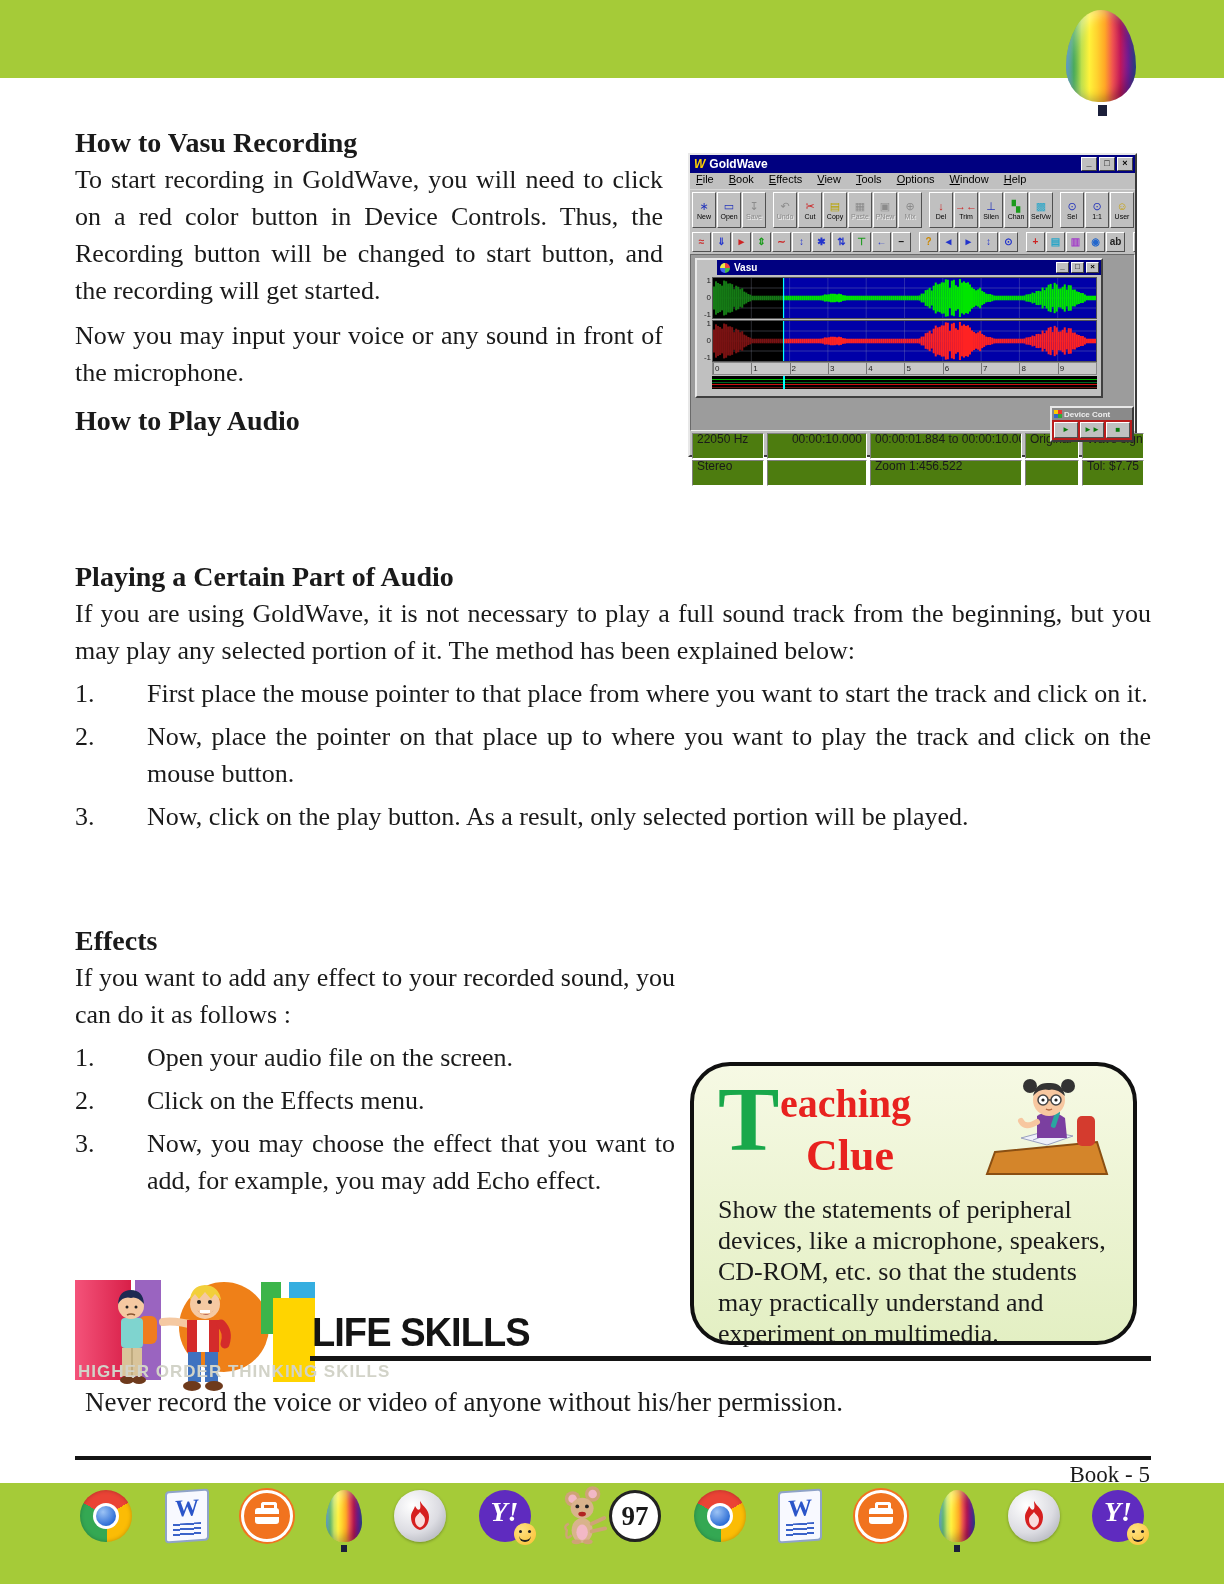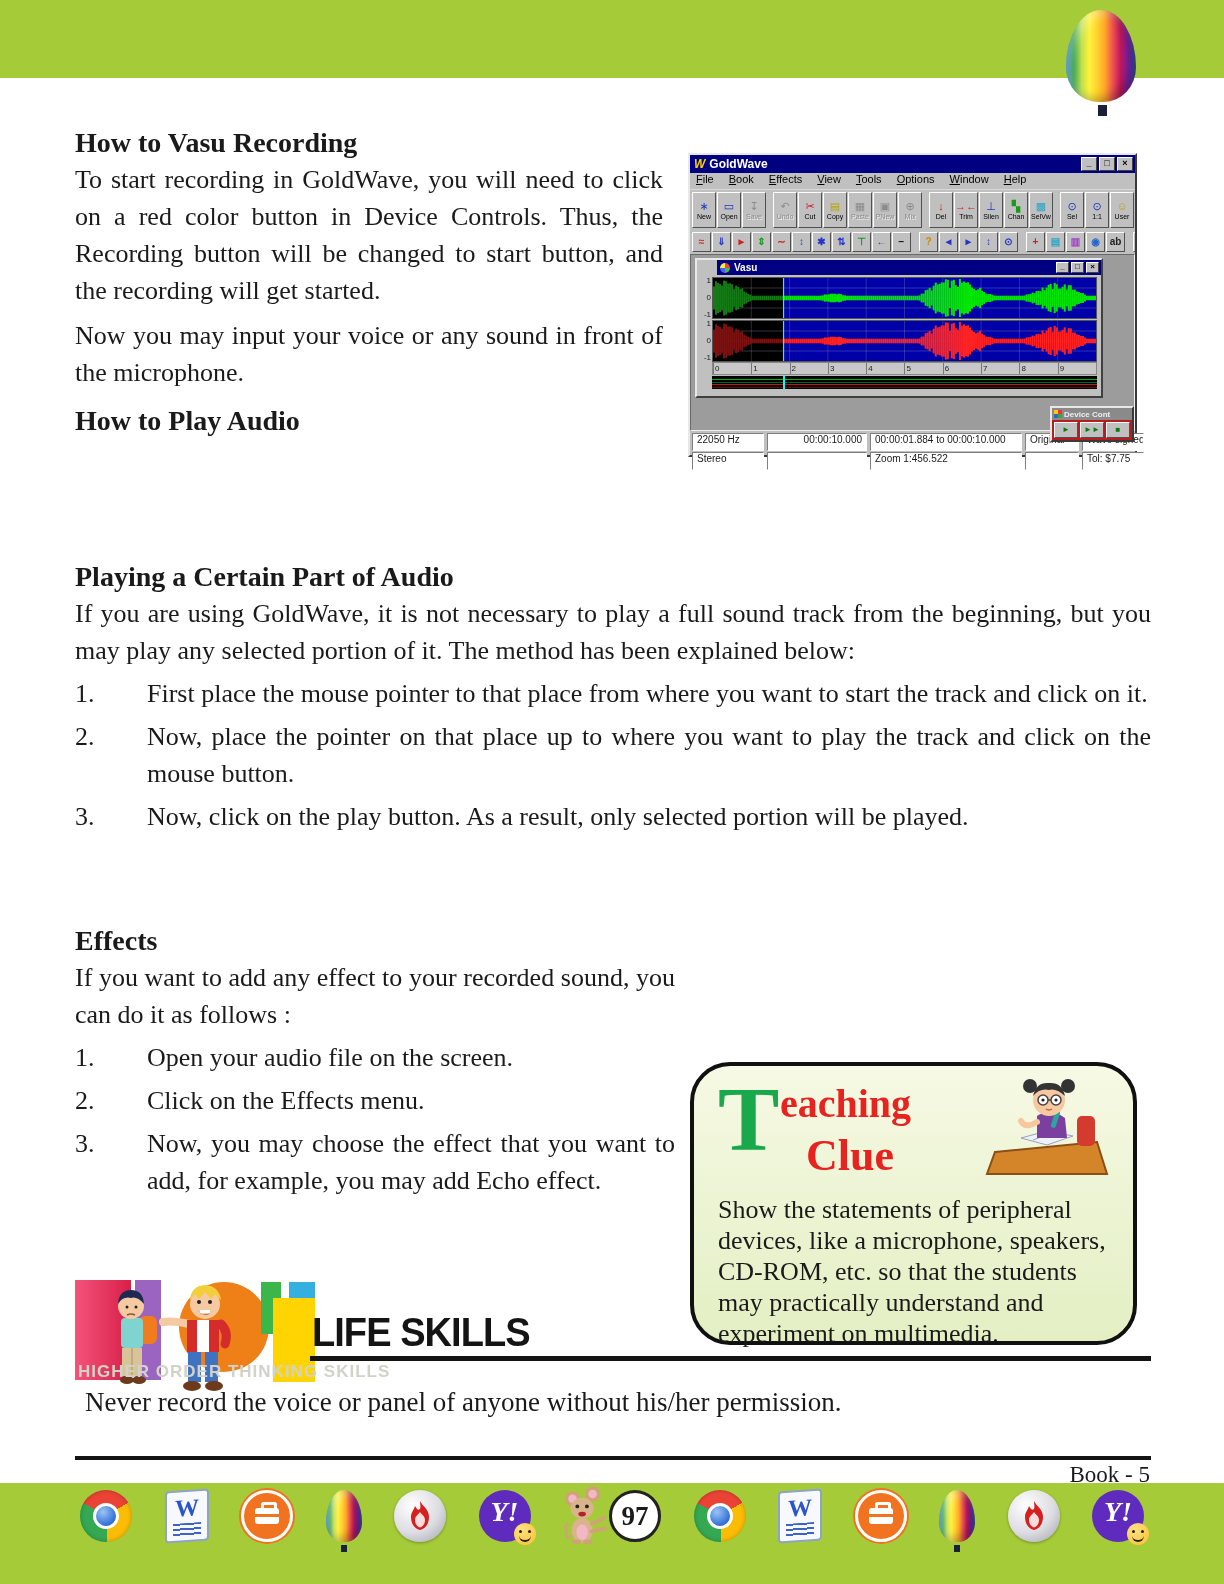--- a/index.html
+++ b/index.html
@@ -95,22 +95,22 @@
            border:1px solid #888; }
   .ruler span { flex:1; font-size:8px; line-height:12px; color:#222; border-left:1px solid #777;
                 padding-left:1px; }
   .overview { margin-left:13px; margin-top:1px; width:385px; height:13px; position:relative;
               background:linear-gradient(#000 0 22%, #0b0 22% 32%, #000 32% 46%, #062 46% 52%,
                          #000 52% 62%, #c11 62% 72%, #000 72% 84%, #611 84% 90%, #000 90% 100%); }
   .overview .cur { position:absolute; left:18.5%; top:0; width:2px; height:100%; background:#00ffff; }
 
   .gw-status { padding:1px 2px; }
   .gw-status .row { display:flex; gap:3px; margin-top:1px; }
-  .cell { height:18px; background:#ffffff; border:1px solid; border-color:#808080 #fff #fff #808080;
-          font-size:10px; line-height:11px; padding:0 4px; white-space:nowrap; overflow:hidden; flex:none; }
+  .cell { height:26px; background:#4d7c0f; border:1px solid; border-color:#808080 #fff #fff #808080;
+          font-size:12px; line-height:11px; padding:0 4px; white-space:nowrap; overflow:hidden; flex:none; }
 
   .device-panel { position:absolute; right:0; bottom:-12px; width:84px; background:#b91c1c;
                   border:2px solid; border-color:#e8e8e8 #3a3a3a #3a3a3a #e8e8e8; z-index:5; }
   .dp-title { height:12px; background:#8a8a8a; color:#efefef; font-size:8px; font-weight:bold;
               display:flex; align-items:center; gap:2px; padding:0 2px; white-space:nowrap; overflow:hidden; }
   .dp-ico { width:8px; height:8px; flex:none;
             background:conic-gradient(#e33 0 25%,#3a3 0 50%,#36c 0 75%,#fc0 0); }
   .dp-body { display:flex; gap:2px; padding:2px; }
   .dp-btn { width:24px; height:16px; background:#c0c0c0; border:1px solid;
             border-color:#fff #505050 #505050 #fff; color:#0a7a0a; font-size:8px;
@@ -945,21 +945,21 @@
       <path d="M115 32 Q116 18 130 17 Q144 18 146 32 L140 26 L136 31 L130 24 L124 31 L120 26 Z" fill="#f2cf3a"></path>
       <circle cx="124" cy="34" r="2" fill="#222"></circle>
         <circle cx="135" cy="34" r="2" fill="#222"></circle>
       <path d="M122 42 Q130 52 139 42 Q134 48 126 46 Z" fill="#8c1f1f"></path>
       <rect x="125" y="42" width="10" height="3" fill="#fff"></rect>
     </svg>
   </div>
   <div class="ls-title">LIFE SKILLS</div>
   <div class="ls-underline"></div>
   <div class="ls-watermark">HIGHER ORDER THINKING SKILLS</div>
-  <div class="ls-body">Never record the voice or panel of anyone without his/her permission.</div>
+  <div class="ls-body">Never record the voice or video of anyone without his/her permission.</div>
 
   <div class="hrule"></div>
   <div class="book-label">Book - 5</div>
 
   <div class="band-bottom"></div>
   <div class="footer-icons">
     <div class="fi fi-chrome"></div>
     <div class="fi fi-word">
         <span class="w">W</span>
         <span class="lines"></span>

